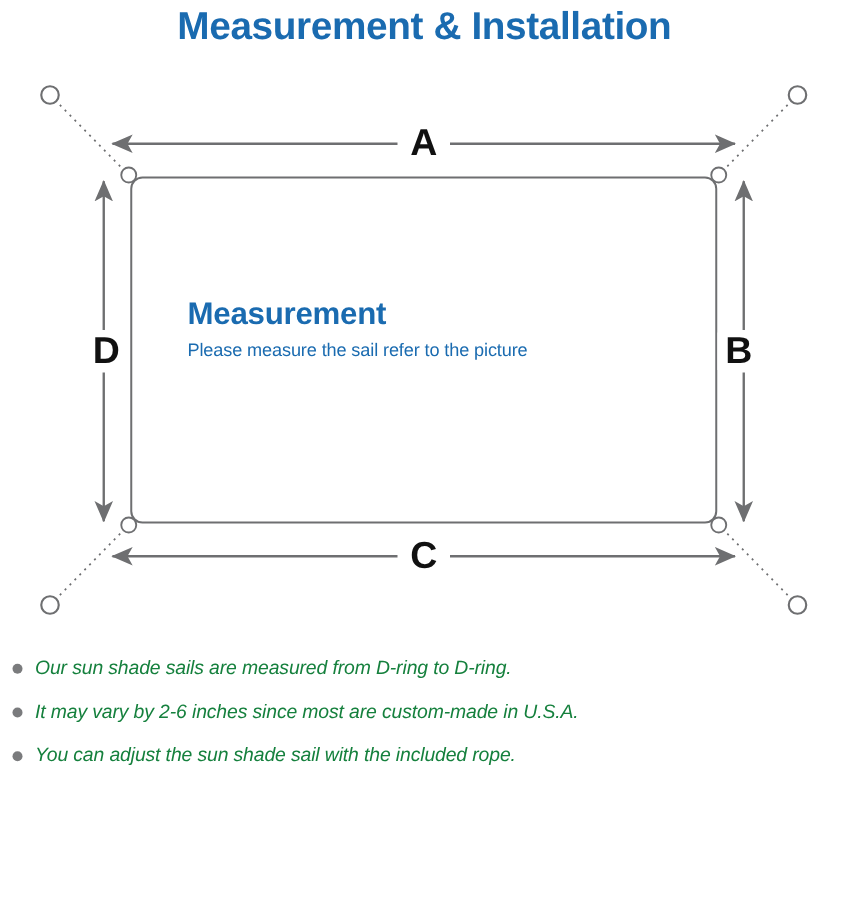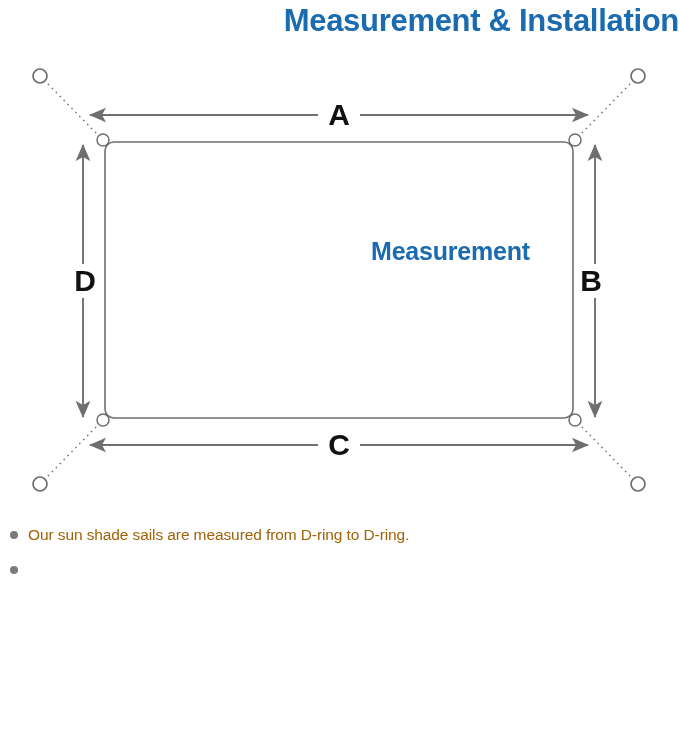--- a/index.html
+++ b/index.html
@@ -14,21 +14,21 @@
     font-family: "Liberation Sans", sans-serif;
     overflow: hidden;
   }
 
   
   #page-title {
     position: absolute;
     left: 0;
     top: 0;
     width: 679px;
-    text-align: right;
+    text-align: center;
     font-size: 31px;
     font-weight: bold;
     color: #1a6bb0;
     letter-spacing: -0.3px;
     line-height: 38px;
     padding-top: 2px;
     box-sizing: border-box;
   }
 
   
@@ -58,21 +58,21 @@
   #dim-label-a { left: 318px; top: 54px; width: 42px; }
   #dim-label-c { left: 318px; top: 384px; width: 42px; }
   #dim-label-d { left: 68px; top: 220px; width: 34px; }
   #dim-label-b { left: 574px; top: 220px; width: 34px; }
 
   #sail-inner-text {
     position: absolute;
     left: 150px;
     top: 190px;
     width: 380px;
-    text-align: right;
+    text-align: left;
   }
   #sail-inner-title {
     font-size: 25px;
     font-weight: bold;
     color: #1a6bb0;
     line-height: 30px;
     letter-spacing: -0.2px;
   }
   #sail-inner-sub {
     font-size: 14.5px;
@@ -89,22 +89,23 @@
     top: 524px;
     width: 679px;
   }
   .note-item {
     position: relative;
     padding-left: 28px;
     padding-right: 8px;
     margin-bottom: 14px;
     font-size: 15.5px;
     line-height: 21px;
-    color: #a16207;
+    color: #15803d;
     letter-spacing: -0.1px;
+    font-style: italic;
   }
   .note-bullet {
     position: absolute;
     left: 10px;
     top: 7px;
     width: 8px;
     height: 8px;
     border-radius: 50%;
     background: #7a7b7d;
   }
@@ -153,24 +154,30 @@
     <line x1="595" y1="252" x2="595" y2="371" stroke="#6e6f71" stroke-width="1.9" marker-end="url(#arrHead)"></line>
   </svg>
 
   <div class="dim-letter" id="dim-label-a">A</div>
   <div class="dim-letter" id="dim-label-b">B</div>
   <div class="dim-letter" id="dim-label-c">C</div>
   <div class="dim-letter" id="dim-label-d">D</div>
 
   <div id="sail-inner-text">
     <div id="sail-inner-title">Measurement</div>
+    <div id="sail-inner-sub">Please measure the sail refer to the picture</div>
   </div>
 </div>
 
 <div id="notes-list">
   <div class="note-item">
     <span class="note-bullet"></span>
     <span>Our sun shade sails are measured from D-ring to D-ring.</span>
   </div>
   <div class="note-item">
     <span class="note-bullet"></span>
+    <span>It may vary by 2-6 inches since most are custom-made in U.S.A.</span>
+  </div>
+  <div class="note-item">
+    <span class="note-bullet"></span>
+    <span>You can adjust the sun shade sail with the included rope.</span>
   </div>
 </div>
 
 </body></html>

